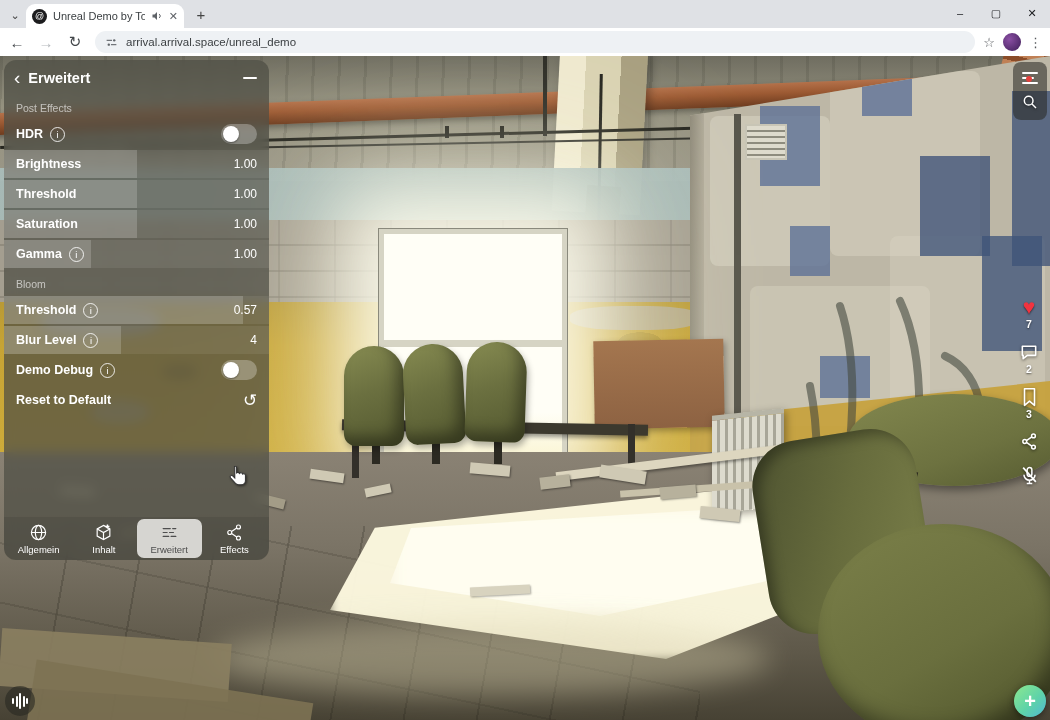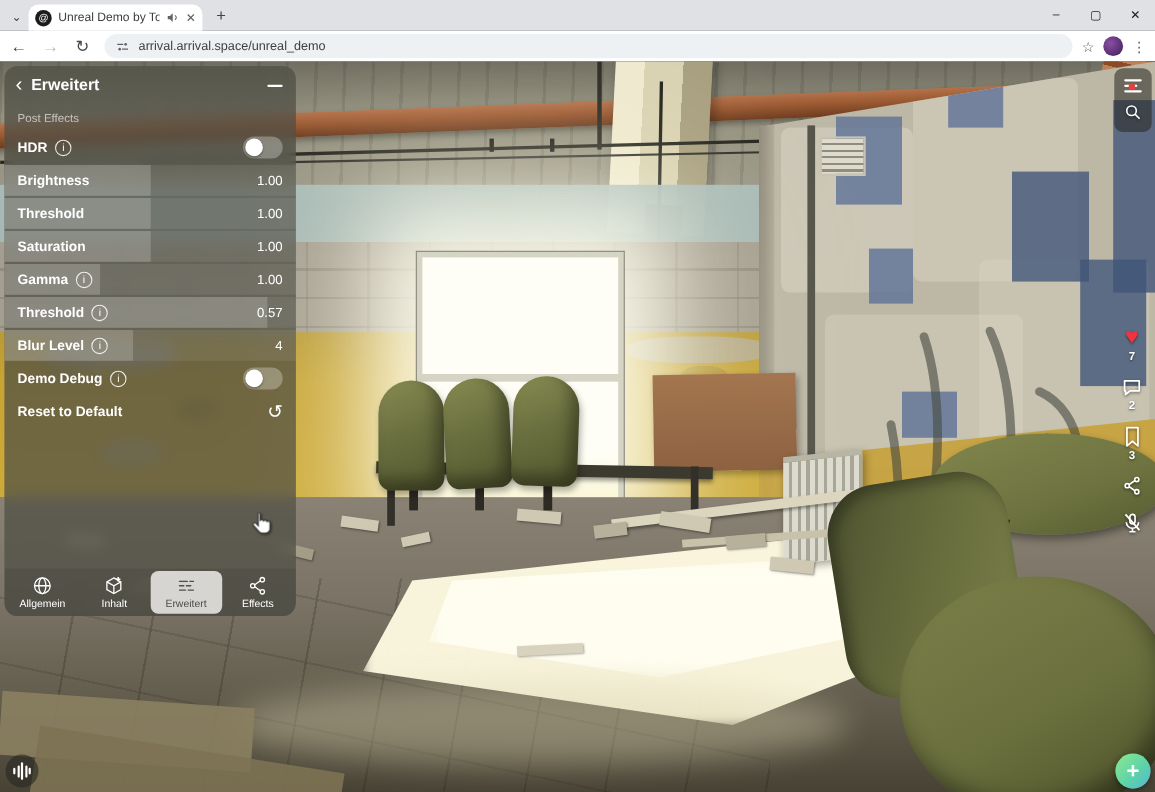--- a/index.html
+++ b/index.html
@@ -337,20 +337,21 @@
   </div>
   <div class="row slider-row">
     <span class="slider-fill" style="width: 33%;"></span>
     <span class="label">
         <span>Gamma</span>
       <span class="info-i">i</span>
       </span>
     <span class="value">1.00</span>
   </div>
 
+  <div class="section-label">Bloom</div>
 
   <div class="row slider-row">
     <span class="slider-fill" style="width: 90%;"></span>
     <span class="label">
         <span>Threshold</span>
       <span class="info-i">i</span>
       </span>
     <span class="value">0.57</span>
   </div>
   <div class="row slider-row">

